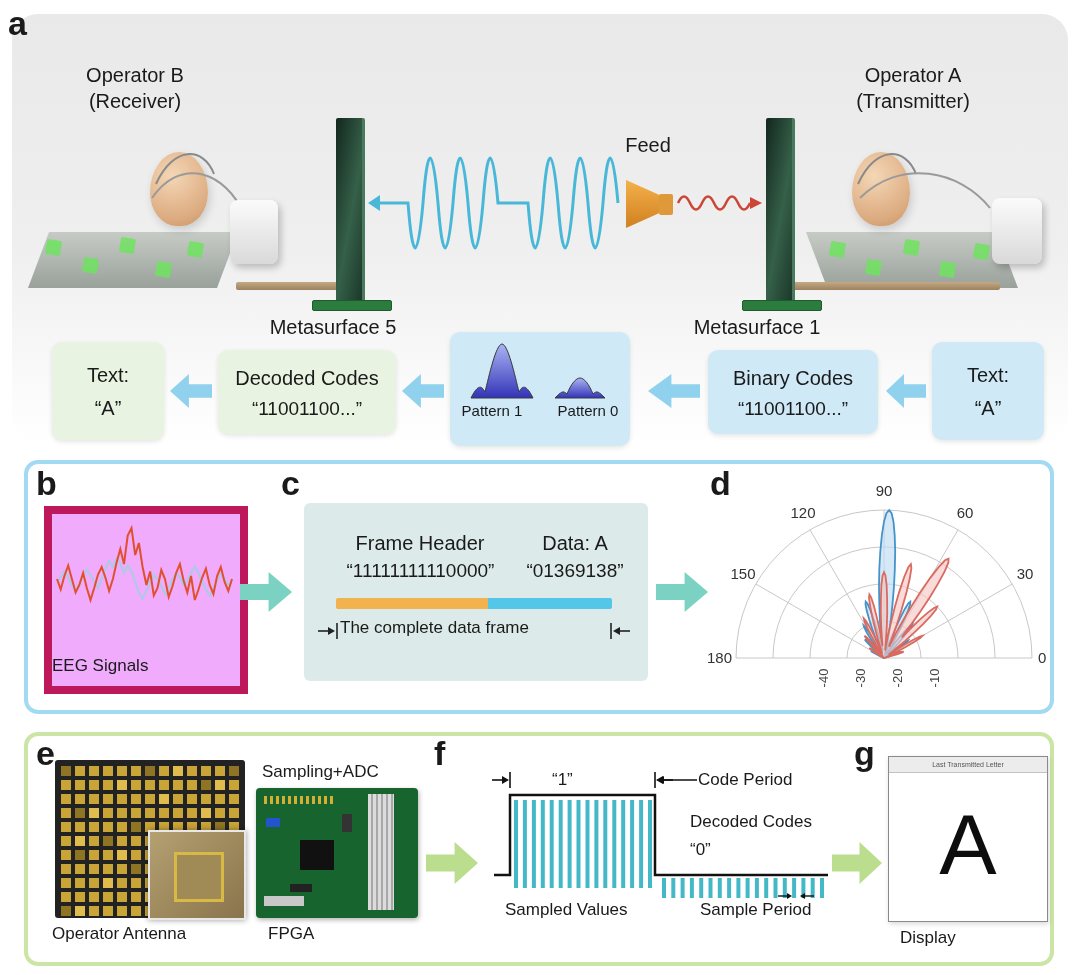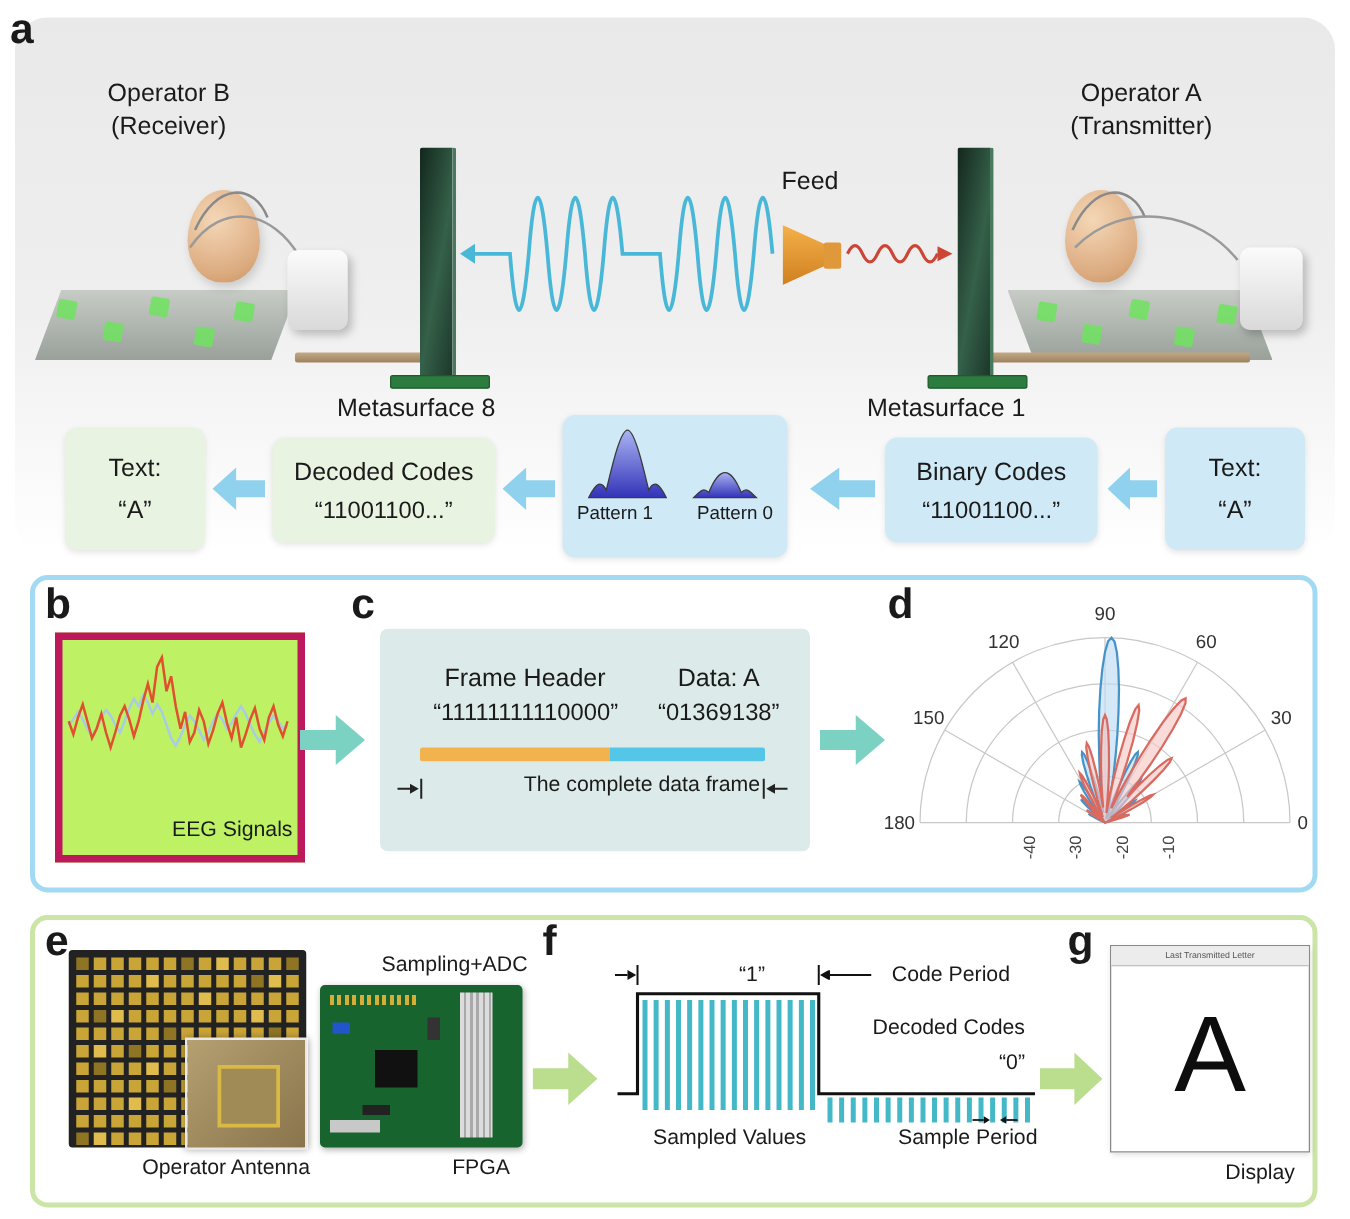--- a/index.html
+++ b/index.html
@@ -2,21 +2,21 @@
 <html><head>
 <meta charset="utf-8">
 <style>
   html,body{margin:0;padding:0;background:#fff}
   #canvas{position:relative;width:1080px;height:975px;background:#fff;overflow:hidden;
           font-family:"Liberation Sans",sans-serif;color:#1a1a1a}
   .abs{position:absolute}
   .panel-label{font-size:34px;font-weight:700;line-height:1}
   .t20{font-size:20px;line-height:1.3;text-align:center;white-space:pre-line}
   .t19{font-size:19px;text-align:center}
-  .t17{font-size:17px;text-align:right}
+  .t17{font-size:17px;text-align:left}
   .t15{font-size:15px;text-align:center}
   .t13{font-size:13px}
   .flow-box{border-radius:10px;box-shadow:0 2px 5px rgba(0,0,0,.10);display:flex;flex-direction:column;
             align-items:center;justify-content:center;gap:7px;text-align:center}
   .green-box{background:#e9f3e1}
   .blue-box{background:#cfe9f7}
   .arrow-left{clip-path:polygon(100% 30%,45% 30%,45% 0,0 50%,45% 100%,45% 70%,100% 70%)}
   .arrow-right{clip-path:polygon(0 30%,55% 30%,55% 0,100% 50%,55% 100%,55% 70%,0 70%)}
   .band{position:absolute;border-radius:14px;background:#fff}
   .slab{background:linear-gradient(100deg,#13271d,#356049 55%,#1c372a);border-right:3px solid #4a7a5e;border-radius:2px}
@@ -80,21 +80,21 @@
   <div class="abs device" style="left:992px;top:198px;width:50px;height:66px"></div>
 
   <div class="abs rail" style="left:236px;top:282px;width:112px;height:8px"></div>
   <div class="abs rail" style="left:768px;top:282px;width:232px;height:8px"></div>
 
   <div class="abs slab" style="left:336px;top:118px;width:26px;height:185px"></div>
   <div class="abs pcb-base" style="left:312px;top:300px;width:78px;height:9px"></div>
   <div class="abs slab" style="left:766px;top:118px;width:26px;height:185px"></div>
   <div class="abs pcb-base" style="left:742px;top:300px;width:78px;height:9px"></div>
 
-  <div class="abs t20" style="left:248px;top:314px;width:170px">Metasurface 8</div>
+  <div class="abs t20" style="left:248px;top:314px;width:170px">Metasurface 5</div>
   <div class="abs t20" style="left:672px;top:314px;width:170px">Metasurface 1</div>
 
   <svg class="abs" style="left:366px;top:148px" width="258" height="110">
     <path d="M252,55 Q244,-35 237,55 Q229,145 222,55 Q214,-35 207,55 Q199,145 192,55 Q184,-35 177,55 Q169,145 162,55 L132,55 Q124,-35 117,55 Q109,145 102,55 Q94,-35 87,55 Q79,145 72,55 Q64,-35 57,55 Q49,145 42,55 L14,55" stroke="#49b8d8" stroke-width="3" fill="none"></path>
     <polygon points="14,47 14,63 2,55" fill="#49b8d8"></polygon>
   </svg>
 
   <div class="abs t20" style="left:608px;top:132px;width:80px">Feed</div>
   <div class="abs" style="left:626px;top:180px;width:34px;height:48px;background:linear-gradient(#f4b14a,#d08020);clip-path:polygon(0 0,100% 32%,100% 68%,0 100%)"></div>
   <div class="abs" style="left:659px;top:194px;width:14px;height:21px;background:#e0993a;border-radius:2px"></div>
@@ -152,21 +152,21 @@
 
   <div class="abs flow-box blue-box" style="left:932px;top:342px;width:112px;height:98px">
     <div class="t20">Text:</div>
     <div class="t20">“A”</div>
   </div>
 
   <div class="band" style="left:24px;top:460px;width:1022px;height:246px;border:4px solid #a2daf3"></div>
 
   <div class="abs panel-label" style="left:36px;top:466px">b</div>
 
-  <div class="abs" style="left:44px;top:506px;width:188px;height:172px;background:#bef264;border:6px solid #be185d">
+  <div class="abs" style="left:44px;top:506px;width:188px;height:172px;background:#f0abfc;border:8px solid #be185d">
     <svg style="position:absolute;left:2px;top:4px" width="181" height="128">
       <g id="eeg-traces">
           <polyline points="3.0,64.0 6.7,59.5 10.4,53.5 14.2,59.5 17.9,67.0 21.6,73.0 25.3,67.0 29.1,58.0 32.8,52.0 36.5,56.5 40.2,64.0 44.0,70.0 47.7,61.0 51.4,50.5 55.1,43.0 58.9,49.0 62.6,40.0 66.3,46.0 70.0,55.0 73.7,47.5 77.5,53.5 81.2,64.0 84.9,74.5 88.6,80.5 92.4,73.0 96.1,64.0 99.8,56.5 103.5,61.0 107.3,68.5 111.0,76.0 114.7,70.0 118.4,61.0 122.1,55.0 125.9,59.5 129.6,67.0 133.3,62.5 137.0,55.0 140.8,49.0 144.5,55.0 148.2,64.0 151.9,71.5 155.7,77.5 159.4,70.0 163.1,62.5 166.8,56.5 170.6,61.0 174.3,67.0 178.0,64.0" fill="none" stroke="#a9cbe4" stroke-width="2"></polyline>
           <polyline points="3.0,61.0 6.7,71.5 10.4,58.0 14.2,47.5 17.9,61.0 21.6,74.5 25.3,67.0 29.1,55.0 32.8,70.0 36.5,82.0 40.2,70.0 44.0,56.5 47.7,49.0 51.4,59.5 55.1,73.0 58.9,61.0 62.6,44.5 66.3,31.0 70.0,46.0 73.7,17.5 77.5,10.0 81.2,37.0 84.9,25.0 88.6,49.0 92.4,67.0 96.1,53.5 99.8,77.5 103.5,70.0 107.3,52.0 111.0,61.0 114.7,79.0 118.4,68.5 122.1,55.0 125.9,46.0 129.6,62.5 133.3,74.5 137.0,58.0 140.8,82.0 144.5,71.5 148.2,59.5 151.9,50.5 155.7,67.0 159.4,76.0 163.1,58.0 166.8,49.0 170.6,64.0 174.3,73.0 178.0,61.0" fill="none" stroke="#e0502e" stroke-width="2"></polyline>
         </g>
     </svg>
     <div class="t17" style="position:absolute;left:0;top:142px;width:184px">EEG Signals</div>
   </div>
 
   <div class="abs arrow-right" style="left:240px;top:572px;width:52px;height:40px;background:#7bd1c2"></div>

